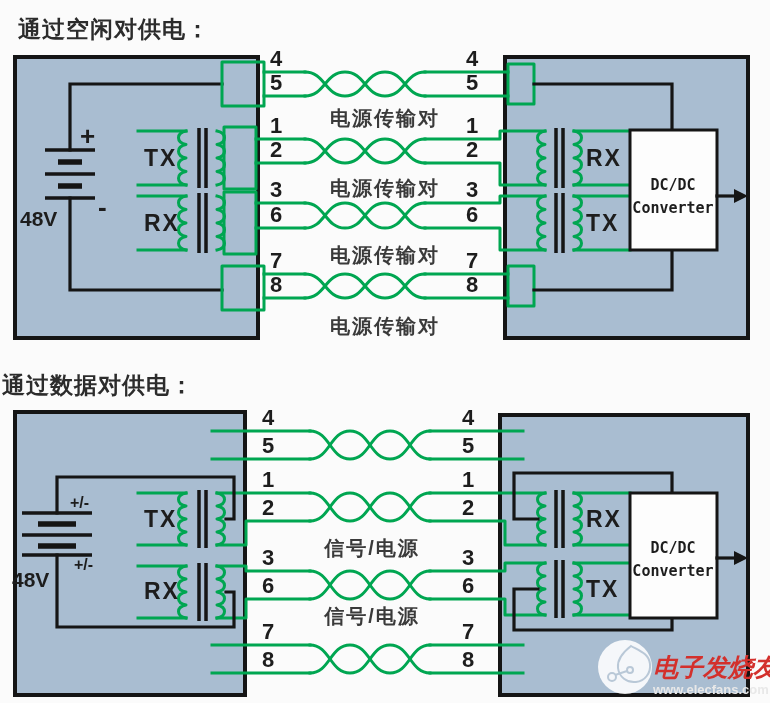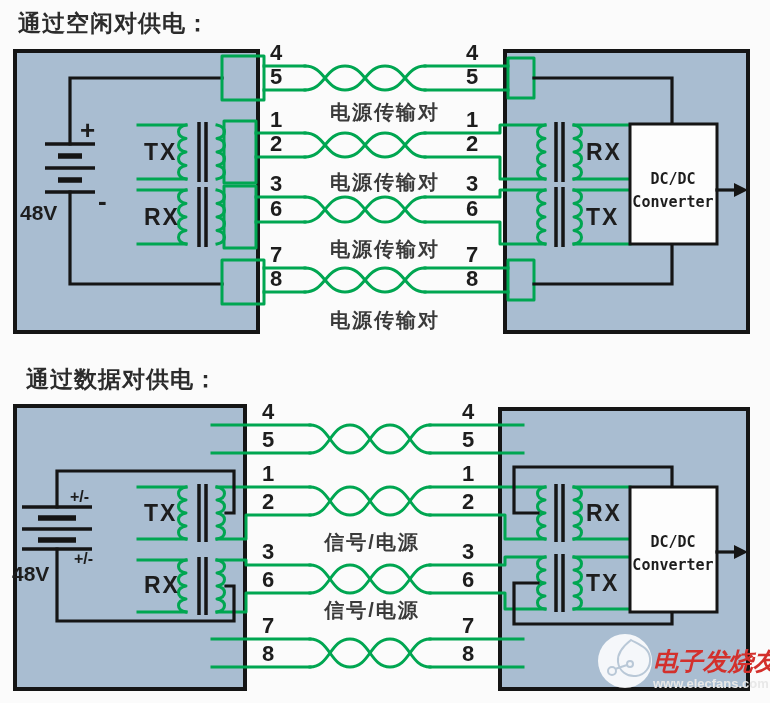--- a/index.html
+++ b/index.html
@@ -1,19 +1,19 @@
 <!DOCTYPE html>
 <html style="--wire: #00A651; --line: #151515; --device_fill: #A9BDD1; --converter_fill: #FDFDFD; --watermark_red: #D3302C;"><head>
 <meta charset="utf-8">
 <style>
   html,body{margin:0;padding:0;background:#fbfbfb;}
   body{width:770px;height:703px;overflow:hidden;font-family:"Liberation Sans",sans-serif;}
   .section-title{font-weight:bold;font-size:23px;color:#2c2c2c;letter-spacing:1px;}
-  #title1{height:34px;padding:8px 0 0 18px;box-sizing:content-box;}
-  #title2{height:35px;padding:22px 0 0 26px;box-sizing:content-box;}
+  #title1{height:34px;padding:14px 0 0 18px;box-sizing:content-box;}
+  #title2{height:35px;padding:22px 0 0 2px;box-sizing:content-box;}
   svg{display:block;}
   .device{fill:var(--device_fill,#A9BDD1);stroke:var(--line,#111);stroke-width:4;}
   .wire{stroke:var(--wire,#00A651);stroke-width:3;fill:none;stroke-linejoin:round;stroke-linecap:square;}
   .blk{stroke:var(--line,#111);stroke-width:3.2;fill:none;stroke-linejoin:miter;stroke-linecap:square;}
   .core{stroke:var(--line,#111);stroke-width:3.5;fill:none;}
   .plate-long{stroke:var(--line,#111);stroke-width:3.4;}
   .plate-short{stroke:var(--line,#111);stroke-width:5.5;}
   .conv{fill:var(--converter_fill,#FDFDFD);stroke:var(--line,#111);stroke-width:3;}
   .arrowhead{fill:var(--line,#111);stroke:none;}
   text{fill:#1d1d1d;}

